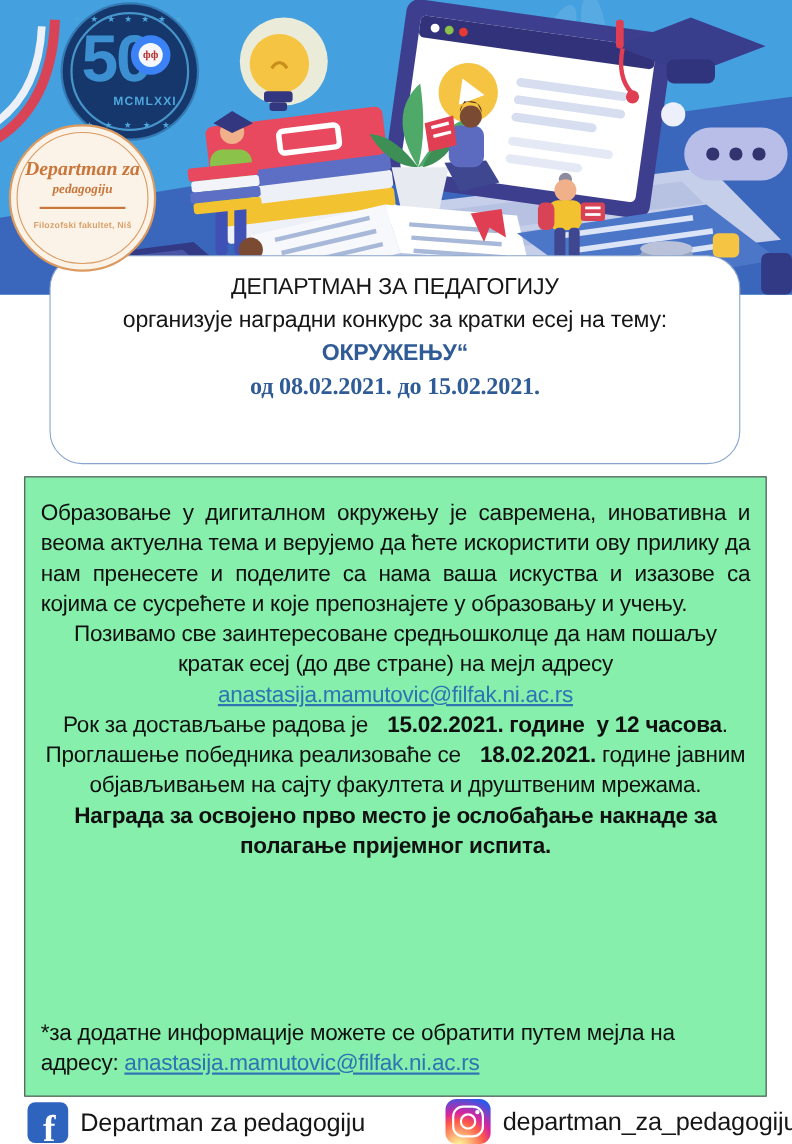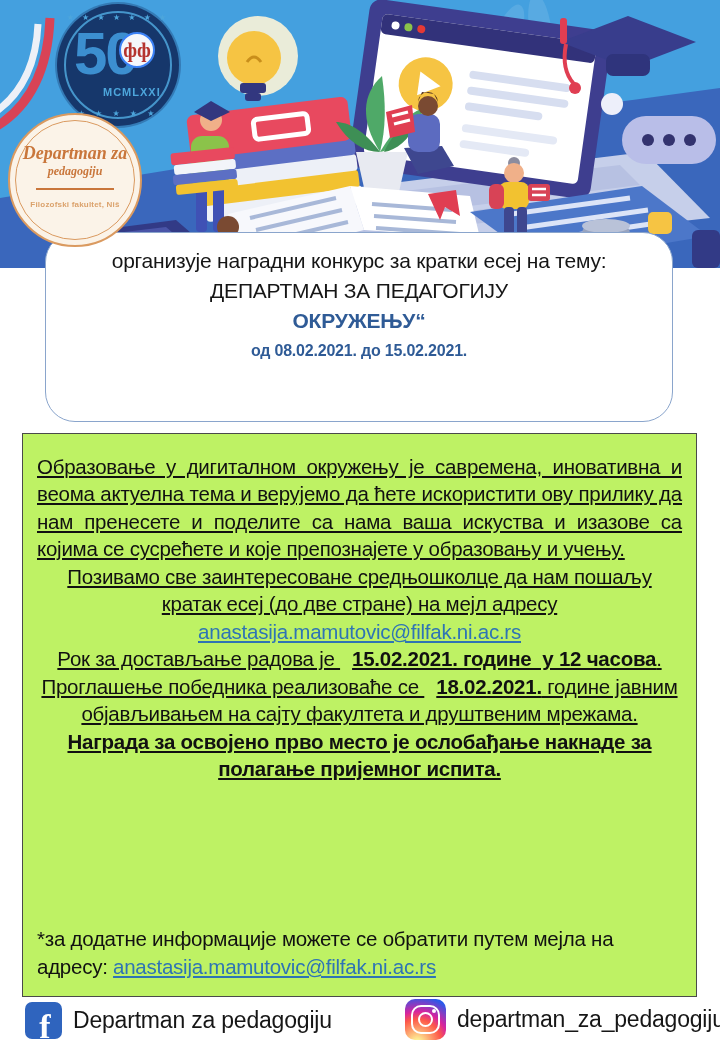--- a/index.html
+++ b/index.html
@@ -19,48 +19,48 @@
   .logo50{position:absolute;left:57px;top:4px;width:122px;height:122px;border-radius:50%;
     background:var(--logo_navy,#16376B);z-index:4;box-shadow:0 0 0 2px rgba(22,55,107,.35);}
   .logo50 .ring{position:absolute;inset:7px;border:2px solid var(--logo_blue,#4DA6DC);border-radius:50%;opacity:.85;}
   .logo50 .stars-top{position:absolute;top:9px;left:0;right:0;text-align:center;font-size:8px;
     letter-spacing:3px;color:var(--logo_blue,#4DA6DC);}
   .logo50 .stars-bottom{position:absolute;bottom:8px;left:0;right:0;text-align:center;font-size:8px;
     letter-spacing:4px;color:var(--logo_blue,#4DA6DC);}
   .logo50 .num{position:absolute;left:17px;top:20px;font-size:60px;font-weight:bold;line-height:1;
     color:#3C8FD0;letter-spacing:-2px;}
   .logo50 .emblem{position:absolute;left:62px;top:28px;width:36px;height:36px;border-radius:50%;
-    background:#F4F7FB;border:2px solid #3b82f6;display:flex;align-items:center;justify-content:center;
-    font-size:20px;font-weight:bold;color:#B5342F;font-family:"Liberation Serif",serif;}
+    background:#F4F7FB;border:7px solid #3b82f6;display:flex;align-items:center;justify-content:center;
+    font-size:10px;font-weight:bold;color:#B5342F;font-family:"Liberation Serif",serif;}
   .logo50 .year{position:absolute;left:46px;top:82px;font-size:11px;font-weight:bold;
     color:var(--logo_blue,#4DA6DC);letter-spacing:1px;}
 
   
   .badge{position:absolute;left:8px;top:113px;width:134px;height:134px;border-radius:50%;
     background:#FBF3E8;border:2px solid #DA9A60;z-index:5;text-align:center;}
   .badge .inner-ring{position:absolute;inset:5px;border:1px solid #DA9A60;border-radius:50%;}
   .badge .t1{margin-top:28px;font-family:"Liberation Serif",serif;font-style:italic;font-weight:bold;
     font-size:18px;color:var(--badge_orange,#C9763B);}
   .badge .t2{font-family:"Liberation Serif",serif;font-style:italic;font-weight:bold;
     font-size:12px;color:var(--badge_orange,#C9763B);}
   .badge .rule{width:78px;border-top:2px solid var(--badge_orange,#C9763B);margin:9px auto 10px;}
   .badge .sub{font-size:8px;font-weight:bold;color:#DBA26C;letter-spacing:.2px;}
 
   
   .announce{position:absolute;left:45px;top:232px;width:628px;height:190px;background:#fff;
     border:1.5px solid #8AA5CC;border-radius:30px;z-index:3;text-align:center;padding-top:13px;
     color:#161616;}
   .announce div{line-height:30px;font-size:21px;letter-spacing:-0.2px;}
   .announce .theme{font-weight:bold;color:var(--accent,#2F5B96);}
-  .announce .dates{font-weight:bold;color:var(--accent,#2F5B96);font-size:16px;}
-
-  
-  .main-box{position:absolute;left:22px;top:433px;width:675px;height:564px;background:#bef264;
+  .announce .dates{font-weight:bold;color:var(--accent,#2F5B96);font-size:22px;font-family:Liberation Serif, serif;}
+
+  
+  .main-box{position:absolute;left:22px;top:433px;width:675px;height:564px;background:#86efac;
     border:1.5px solid #4A4A4A;z-index:2;padding:19px 14px 0;font-size:20.5px;line-height:1.34;
-    color:#111;letter-spacing:-0.25px;overflow:hidden;text-decoration:underline;}
+    color:#111;letter-spacing:-0.25px;overflow:hidden;}
   .main-box p{margin:0;}
   .p1{text-align:justify;}
   .p2{text-align:center;margin-top:34px;}
   .p3{text-align:center;margin-top:32px;}
   .p4{text-align:center;margin-top:34px;font-weight:bold;}
   .footnote{position:absolute;left:14px;right:14px;bottom:16px;text-align:left;}
   .b{font-weight:bold;white-space:pre-wrap;margin-left:12px;}
   a.link{color:var(--link,#2E74B5);text-decoration:underline;cursor:pointer;}
 
   
@@ -254,22 +254,22 @@
 
   <div class="badge">
     <div class="inner-ring"></div>
     <div class="t1">Departman za</div>
     <div class="t2">pedagogiju</div>
     <div class="rule"></div>
     <div class="sub">Filozofski fakultet, Niš</div>
   </div>
 
   <div class="announce">
+    <div>ДЕПАРТМАН ЗА ПЕДАГОГИЈУ</div>
     <div>организује наградни конкурс за кратки есеј на тему:</div>
-    <div>ДЕПАРТМАН ЗА ПЕДАГОГИЈУ</div>
     <div class="theme">ОКРУЖЕЊУ“</div>
     <div class="dates">од 08.02.2021. до 15.02.2021.</div>
   </div>
 
   <div class="main-box">
     <p class="p1">Образовање у дигиталном окружењу је савремена, иновативна и веома актуелна тема и верујемо да ћете искористити ову прилику да нам пренесете и поделите са нама ваша искуства и изазове са којима се сусрећете и које препознајете у образовању и учењу.</p>
 
     <p class="p2"><span>Позивамо све заинтересоване средњошколце да нам пошаљу кратак есеј (до две стране) на мејл адресу</span><br>
       <a class="link">anastasija.mamutovic@filfak.ni.ac.rs</a>
     </p>

